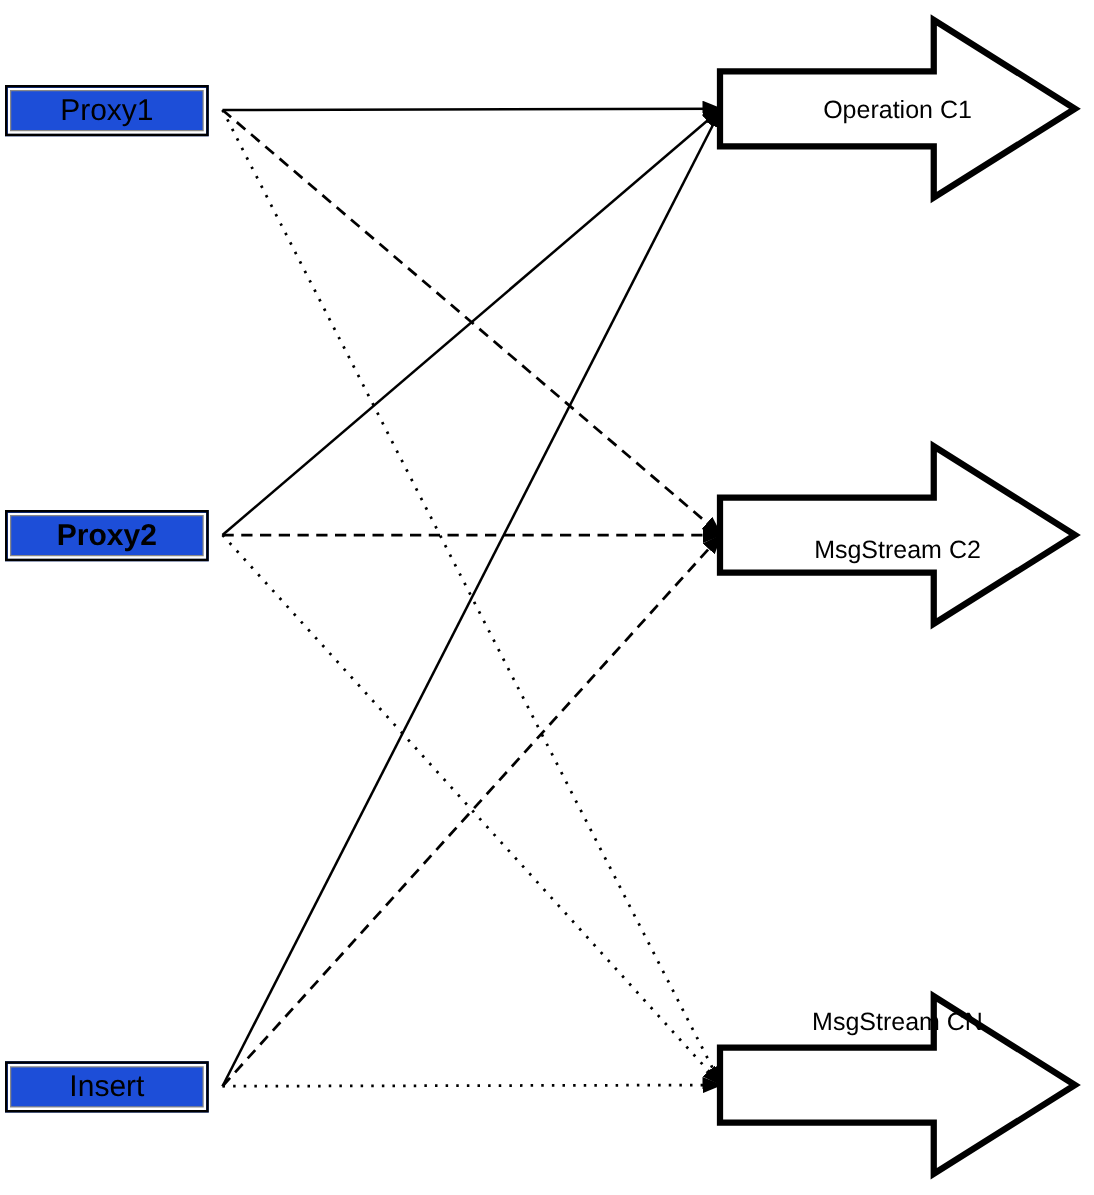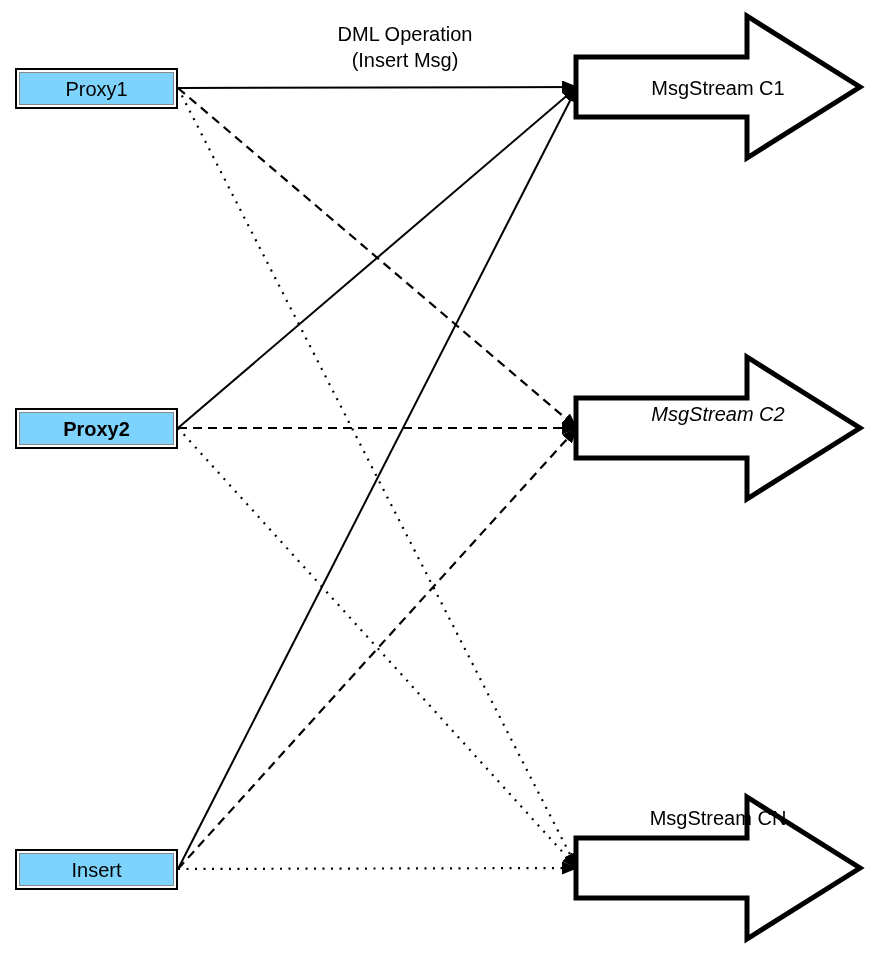--- a/index.html
+++ b/index.html
@@ -31,48 +31,48 @@
   }
   .edge {
     stroke: #000000;
     fill: none;
   }
   .edge.solid  { stroke-width: 2; }
   .edge.dashed { stroke-width: 2.2; stroke-dasharray: 9 6; }
   .edge.dotted { stroke-width: 2.2; stroke-dasharray: 2 6.5; }
   .proxy-box {
     position: absolute;
-    left: 15px;
+    left: 4px;
     width: 163px;
     height: 41px;
     box-sizing: border-box;
-    background: #7dd3fc;
+    background: #1d4ed8;
     border: 2px solid #000000;
     box-shadow: inset 0 0 0 2px #ffffff, inset 0 0 0 3px #888888;
     display: flex;
     align-items: center;
     justify-content: center;
-    font-size: 20px;
+    font-size: 24px;
     line-height: 20px;
   }
   .proxy-box.p1 { top: 68px; }
   .proxy-box.p2 { top: 408px; font-weight: bold; }
   .proxy-box.pk { top: 849px; }
   .stream-label {
     position: absolute;
     left: 576px;
     width: 284px;
     height: 28px;
     line-height: 28px;
     text-align: center;
     font-size: 20px;
     white-space: nowrap;
   }
   .stream-label.s1 { top: 74px; }
-  .stream-label.s2 { top: 400px; font-style: italic; }
+  .stream-label.s2 { top: 426px; }
   .stream-label.sn { top: 804px; }
   .annotation {
     position: absolute;
     left: 270px;
     top: 21px;
     width: 270px;
     text-align: center;
     font-size: 20px;
     line-height: 26px;
     white-space: nowrap;
@@ -100,32 +100,28 @@
 
     <line class="edge dashed" x1="178" y1="88" x2="577" y2="428" marker-end="url(#ah)"></line>
     <line class="edge dashed" x1="178" y1="428" x2="577" y2="428" marker-end="url(#ah)"></line>
     <line class="edge dashed" x1="178" y1="869" x2="577" y2="428" marker-end="url(#ah)"></line>
 
     <line class="edge dotted" x1="178" y1="88" x2="577" y2="868" marker-end="url(#ah)"></line>
     <line class="edge dotted" x1="178" y1="428" x2="577" y2="868" marker-end="url(#ah)"></line>
     <line class="edge dotted" x1="178" y1="869" x2="577" y2="868" marker-end="url(#ah)"></line>
   </svg>
 
-  <div class="annotation">
-    <div>DML Operation</div>
-    <div>(Insert Msg)</div>
-  </div>
 
   <div class="proxy-box p1">
     <span>Proxy1</span>
   </div>
   <div class="proxy-box p2">
     <span>Proxy2</span>
   </div>
   <div class="proxy-box pk">
     <span>Insert</span>
   </div>
 
-  <div class="stream-label s1">MsgStream C1</div>
+  <div class="stream-label s1">Operation C1</div>
   <div class="stream-label s2">MsgStream C2</div>
   <div class="stream-label sn">MsgStream CN</div>
 
 </div>
 
 </body></html>

